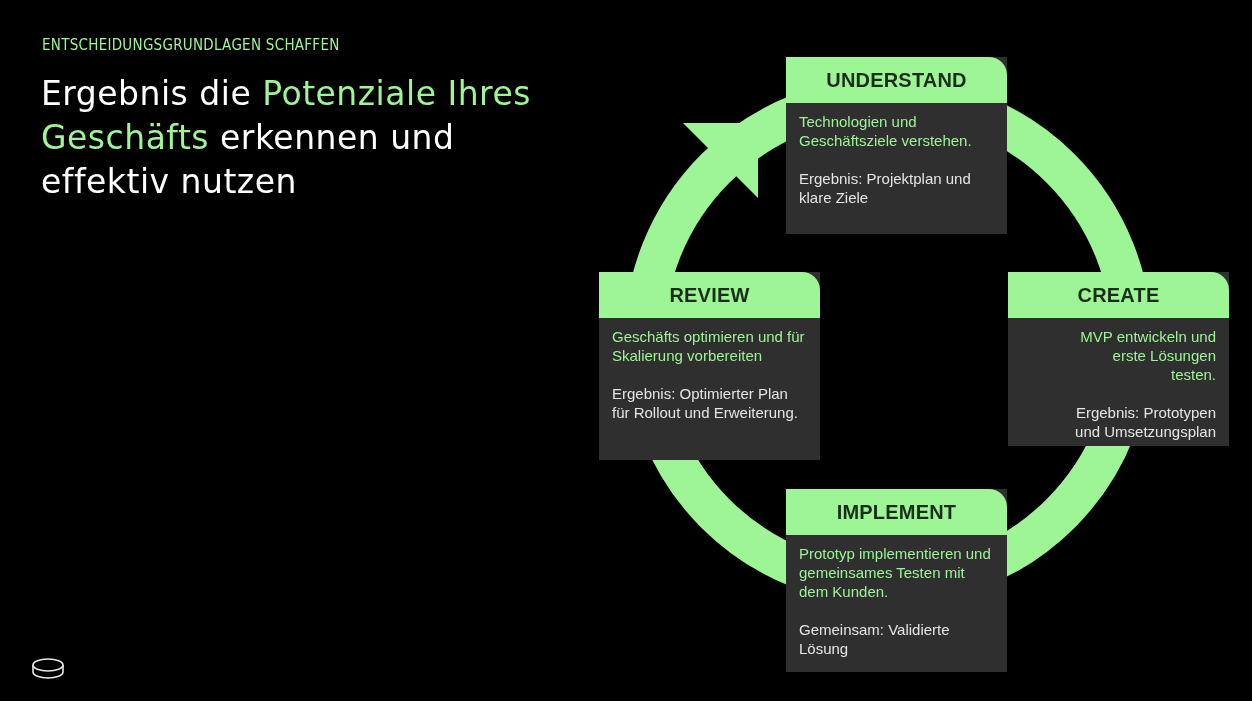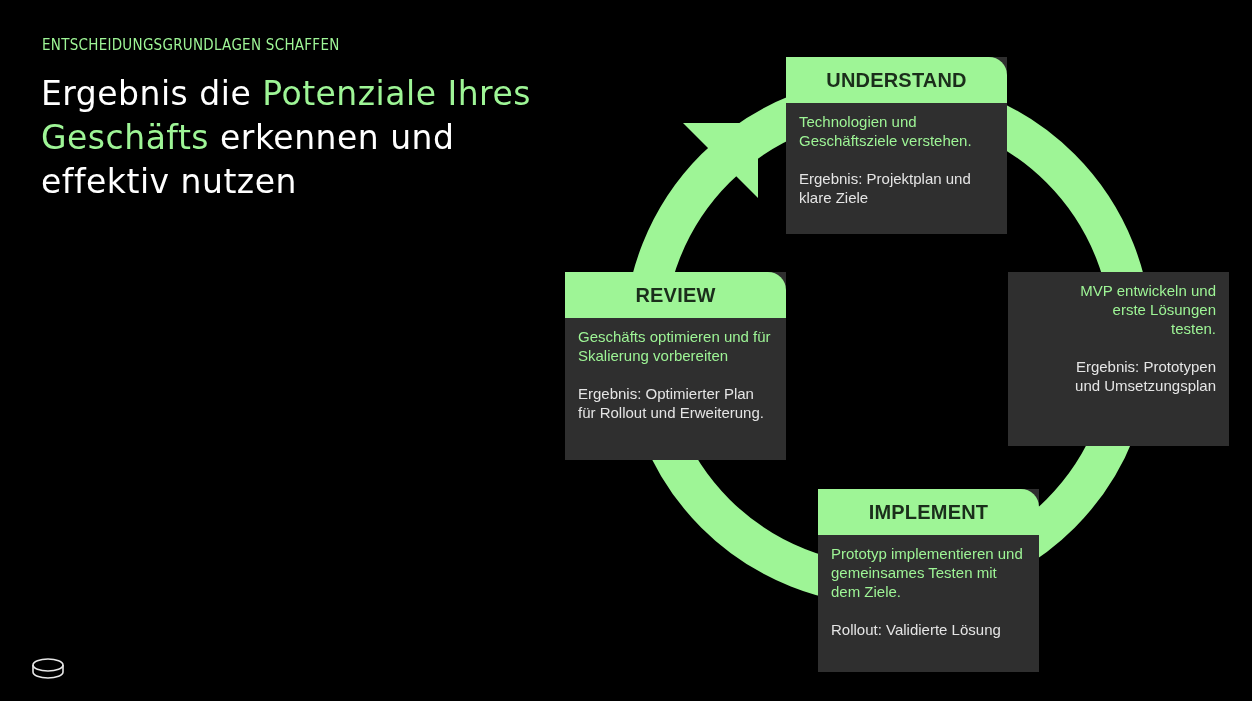--- a/index.html
+++ b/index.html
@@ -36,33 +36,34 @@
 
 <div class="card" style="left:786px; top:57px; height:177px;">
   <div class="head">UNDERSTAND</div>
   <div class="body">
     <div class="desc">Technologien und Geschäftsziele verstehen.</div>
     <div class="res">Ergebnis: Projektplan und klare Ziele</div>
   </div>
 </div>
 
 <div class="card right" style="left:1008px; top:272px; height:174px;">
+  <div class="head">CREATE</div>
   <div class="body">
     <div class="desc">MVP entwickeln und erste Lösungen testen.</div>
     <div class="res">Ergebnis: Prototypen und Umsetzungsplan</div>
   </div>
 </div>
 
-<div class="card" style="left:786px; top:489px; height:183px;margin-left:32px;">
+<div class="card" style="left:786px; top:489px; height:183px;">
   <div class="head">IMPLEMENT</div>
   <div class="body">
-    <div class="desc">Prototyp implementieren und gemeinsames Testen mit dem Ziele.</div>
-    <div class="res">Rollout: Validierte Lösung</div>
+    <div class="desc">Prototyp implementieren und gemeinsames Testen mit dem Kunden.</div>
+    <div class="res">Gemeinsam: Validierte Lösung</div>
   </div>
 </div>
 
-<div class="card" style="left:565px; top:272px; height:188px;">
+<div class="card" style="left:599px; top:272px; height:188px;">
   <div class="head">REVIEW</div>
   <div class="body">
     <div class="desc">Geschäfts optimieren und für Skalierung vorbereiten</div>
     <div class="res">Ergebnis: Optimierter Plan für Rollout und Erweiterung.</div>
   </div>
 </div>
 
 </body></html>

